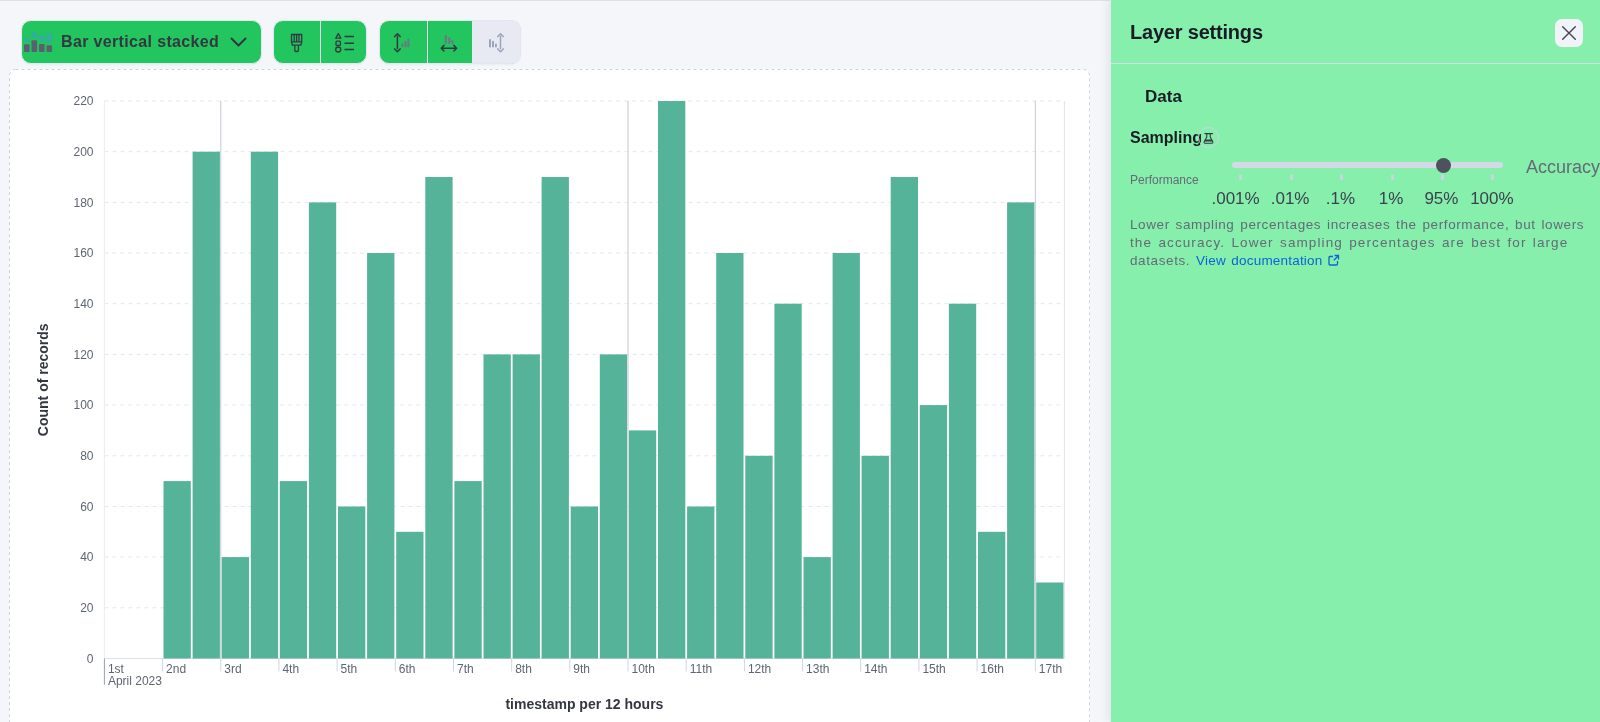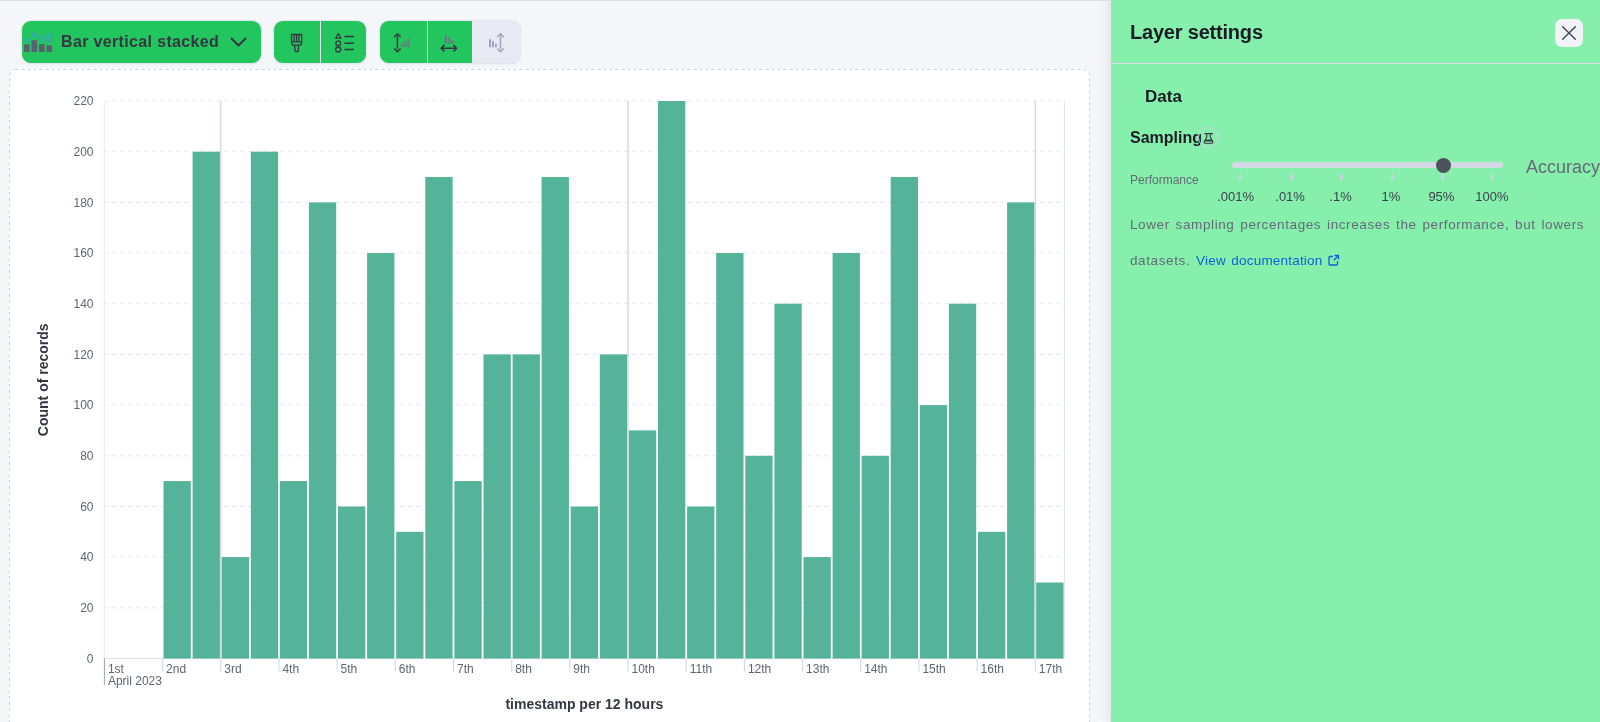--- a/index.html
+++ b/index.html
@@ -24,21 +24,21 @@
 #rclose{position:absolute;left:444px;top:19px;width:28px;height:28px;background:#f1f3f8;border-radius:7px}
 #rhr{position:absolute;left:0;top:63px;width:490px;height:1px;background:#d8dde9}
 #rdata{position:absolute;left:34px;top:87px;font-size:17px;font-weight:bold;color:#1a1c25}
 #rsamp{position:absolute;left:19px;top:129px;font-size:16px;font-weight:bold;color:#1a1c25}
 #beaker{position:absolute;left:87px;top:127px;width:21px;height:21px;border:1px solid #ccd4e5;border-radius:50%}
 #rperf{position:absolute;left:19px;top:173px;font-size:12px;color:#646a77}
 #racc{position:absolute;left:415px;top:157px;width:60px;text-align:right;font-size:18px;color:#646a77}
 #rtrack{position:absolute;left:121px;top:162px;width:271px;height:6px;border-radius:3px;background:#d3dae6}
 #rthumb{position:absolute;left:325px;top:158px;width:15px;height:15px;border-radius:50%;background:#4d525e}
 .rtick{position:absolute;top:174px;width:3px;height:6px;border-radius:1.5px;background:#cbd3e3}
-.rlab{position:absolute;top:189px;width:60px;text-align:center;font-size:13px;color:#3c414d}
+.rlab{position:absolute;top:189px;width:60px;text-align:center;font-size:17px;color:#3c414d}
 #rpara{position:absolute;left:19px;top:216px;width:478px;font-size:13.5px;line-height:18px;letter-spacing:.6px;word-spacing:1.5px;color:#646a77}
 #rpara a{color:#0c63d8;font-weight:normal;text-decoration:none;letter-spacing:.2px}
 </style></head>
 <body>
 <div style="position:absolute;left:0;top:0;width:1110px;height:1px;background:#dde1ea"></div>
 <div class="tgroup" id="btn1">
     <span id="btntext">Bar vertical stacked</span>
   </div>
 <div class="tgroup" id="grp2">
     <div class="cellline" style="left:46px"></div>
@@ -223,17 +223,17 @@
 <div class="rtick" style="left:178.6px"></div>
 <div class="rlab" style="left:149.1px">.01%</div>
 <div class="rtick" style="left:229.0px"></div>
 <div class="rlab" style="left:199.5px">.1%</div>
 <div class="rtick" style="left:279.5px"></div>
 <div class="rlab" style="left:250.0px">1%</div>
 <div class="rtick" style="left:329.9px"></div>
 <div class="rlab" style="left:300.4px">95%</div>
 <div class="rtick" style="left:380.4px"></div>
 <div class="rlab" style="left:350.9px">100%</div>
-  <div id="rpara">Lower sampling percentages increases the performance, but lowers<br><br>datasets. <a>View documentation</a>&nbsp;<svg width="12" height="12" viewBox="0 0 12 12" style="vertical-align:-1px">
+  <div id="rpara">Lower sampling percentages increases the performance, but lowers<br><span style="letter-spacing:1.1px">the accuracy. Lower sampling percentages are best for large</span><br>datasets. <a>View documentation</a>&nbsp;<svg width="12" height="12" viewBox="0 0 12 12" style="vertical-align:-1px">
         <path d="M9.5 7 v3 a1 1 0 0 1 -1 1 h-6.5 a1 1 0 0 1 -1-1 v-6.5 a1 1 0 0 1 1-1 h3" stroke="#0c63d8" stroke-width="1.3" fill="none"></path>
         <path d="M6.5 1.5 h4 v4 M10.3 1.7 L5.8 6.2" stroke="#0c63d8" stroke-width="1.3" fill="none"></path>
       </svg></div>
 </div>
 
 </body></html>

